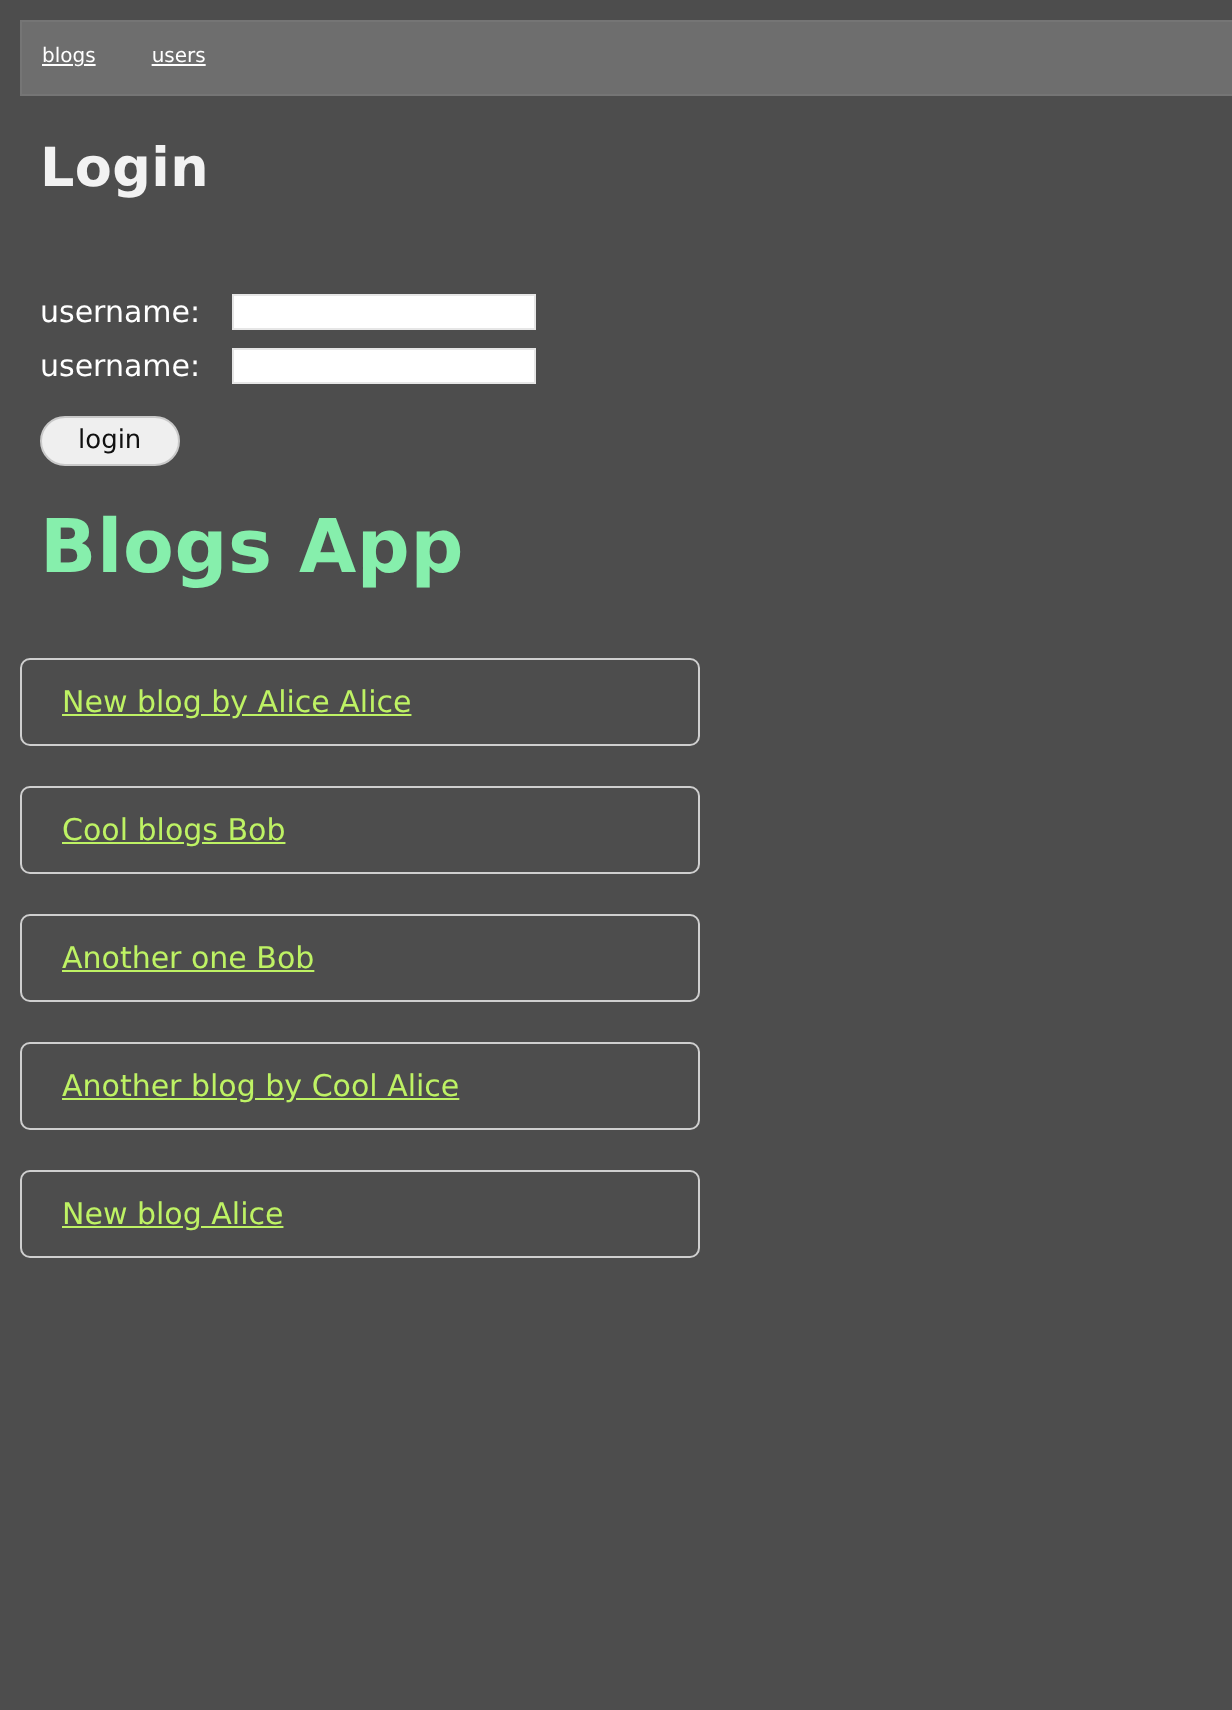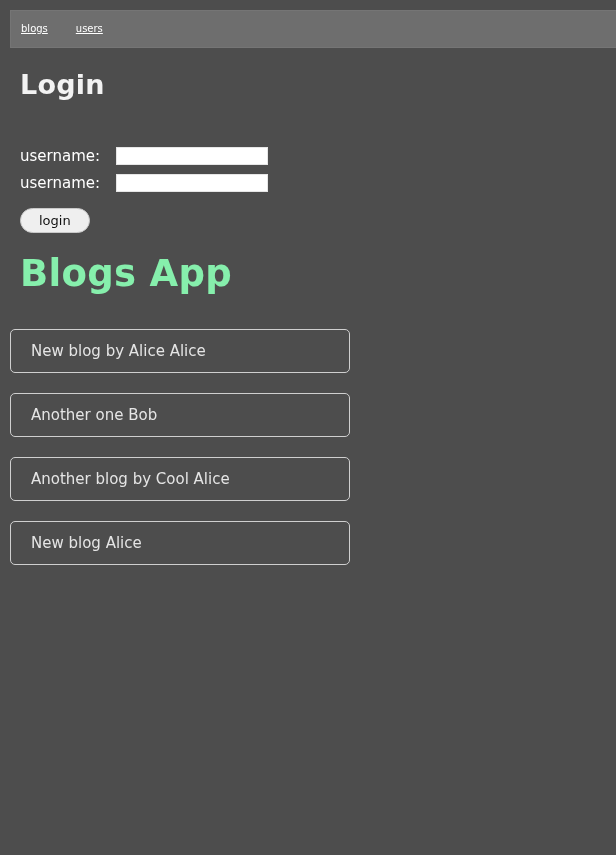--- a/index.html
+++ b/index.html
@@ -123,21 +123,22 @@
     border-radius: 5px;
     height: 44px;
     box-sizing: border-box;
     margin-bottom: 20px;
     display: flex;
     align-items: center;
     padding-left: 20px;
     cursor: pointer;
   }
   .blog-link {
-    color: #e5e5e5;
+    color: #bef264;
+    text-decoration: underline;
     font-size: 15px;
     white-space: nowrap;
   }
 </style>
 </head>
 <body>
 
 <div class="navbar">
   <span class="nav-link">blogs</span>
   <span class="nav-link">users</span>
@@ -157,20 +158,23 @@
   <button class="login-button">login</button>
 </div>
 
 <h1 class="blogs-heading">Blogs App</h1>
 
 <ul class="blog-list">
   <li class="blog-item">
     <span class="blog-link">New blog by Alice Alice</span>
   </li>
   <li class="blog-item">
+    <span class="blog-link">Cool blogs Bob</span>
+  </li>
+  <li class="blog-item">
     <span class="blog-link">Another one Bob</span>
   </li>
   <li class="blog-item">
     <span class="blog-link">Another blog by Cool Alice</span>
   </li>
   <li class="blog-item">
     <span class="blog-link">New blog Alice</span>
   </li>
 </ul>
 

